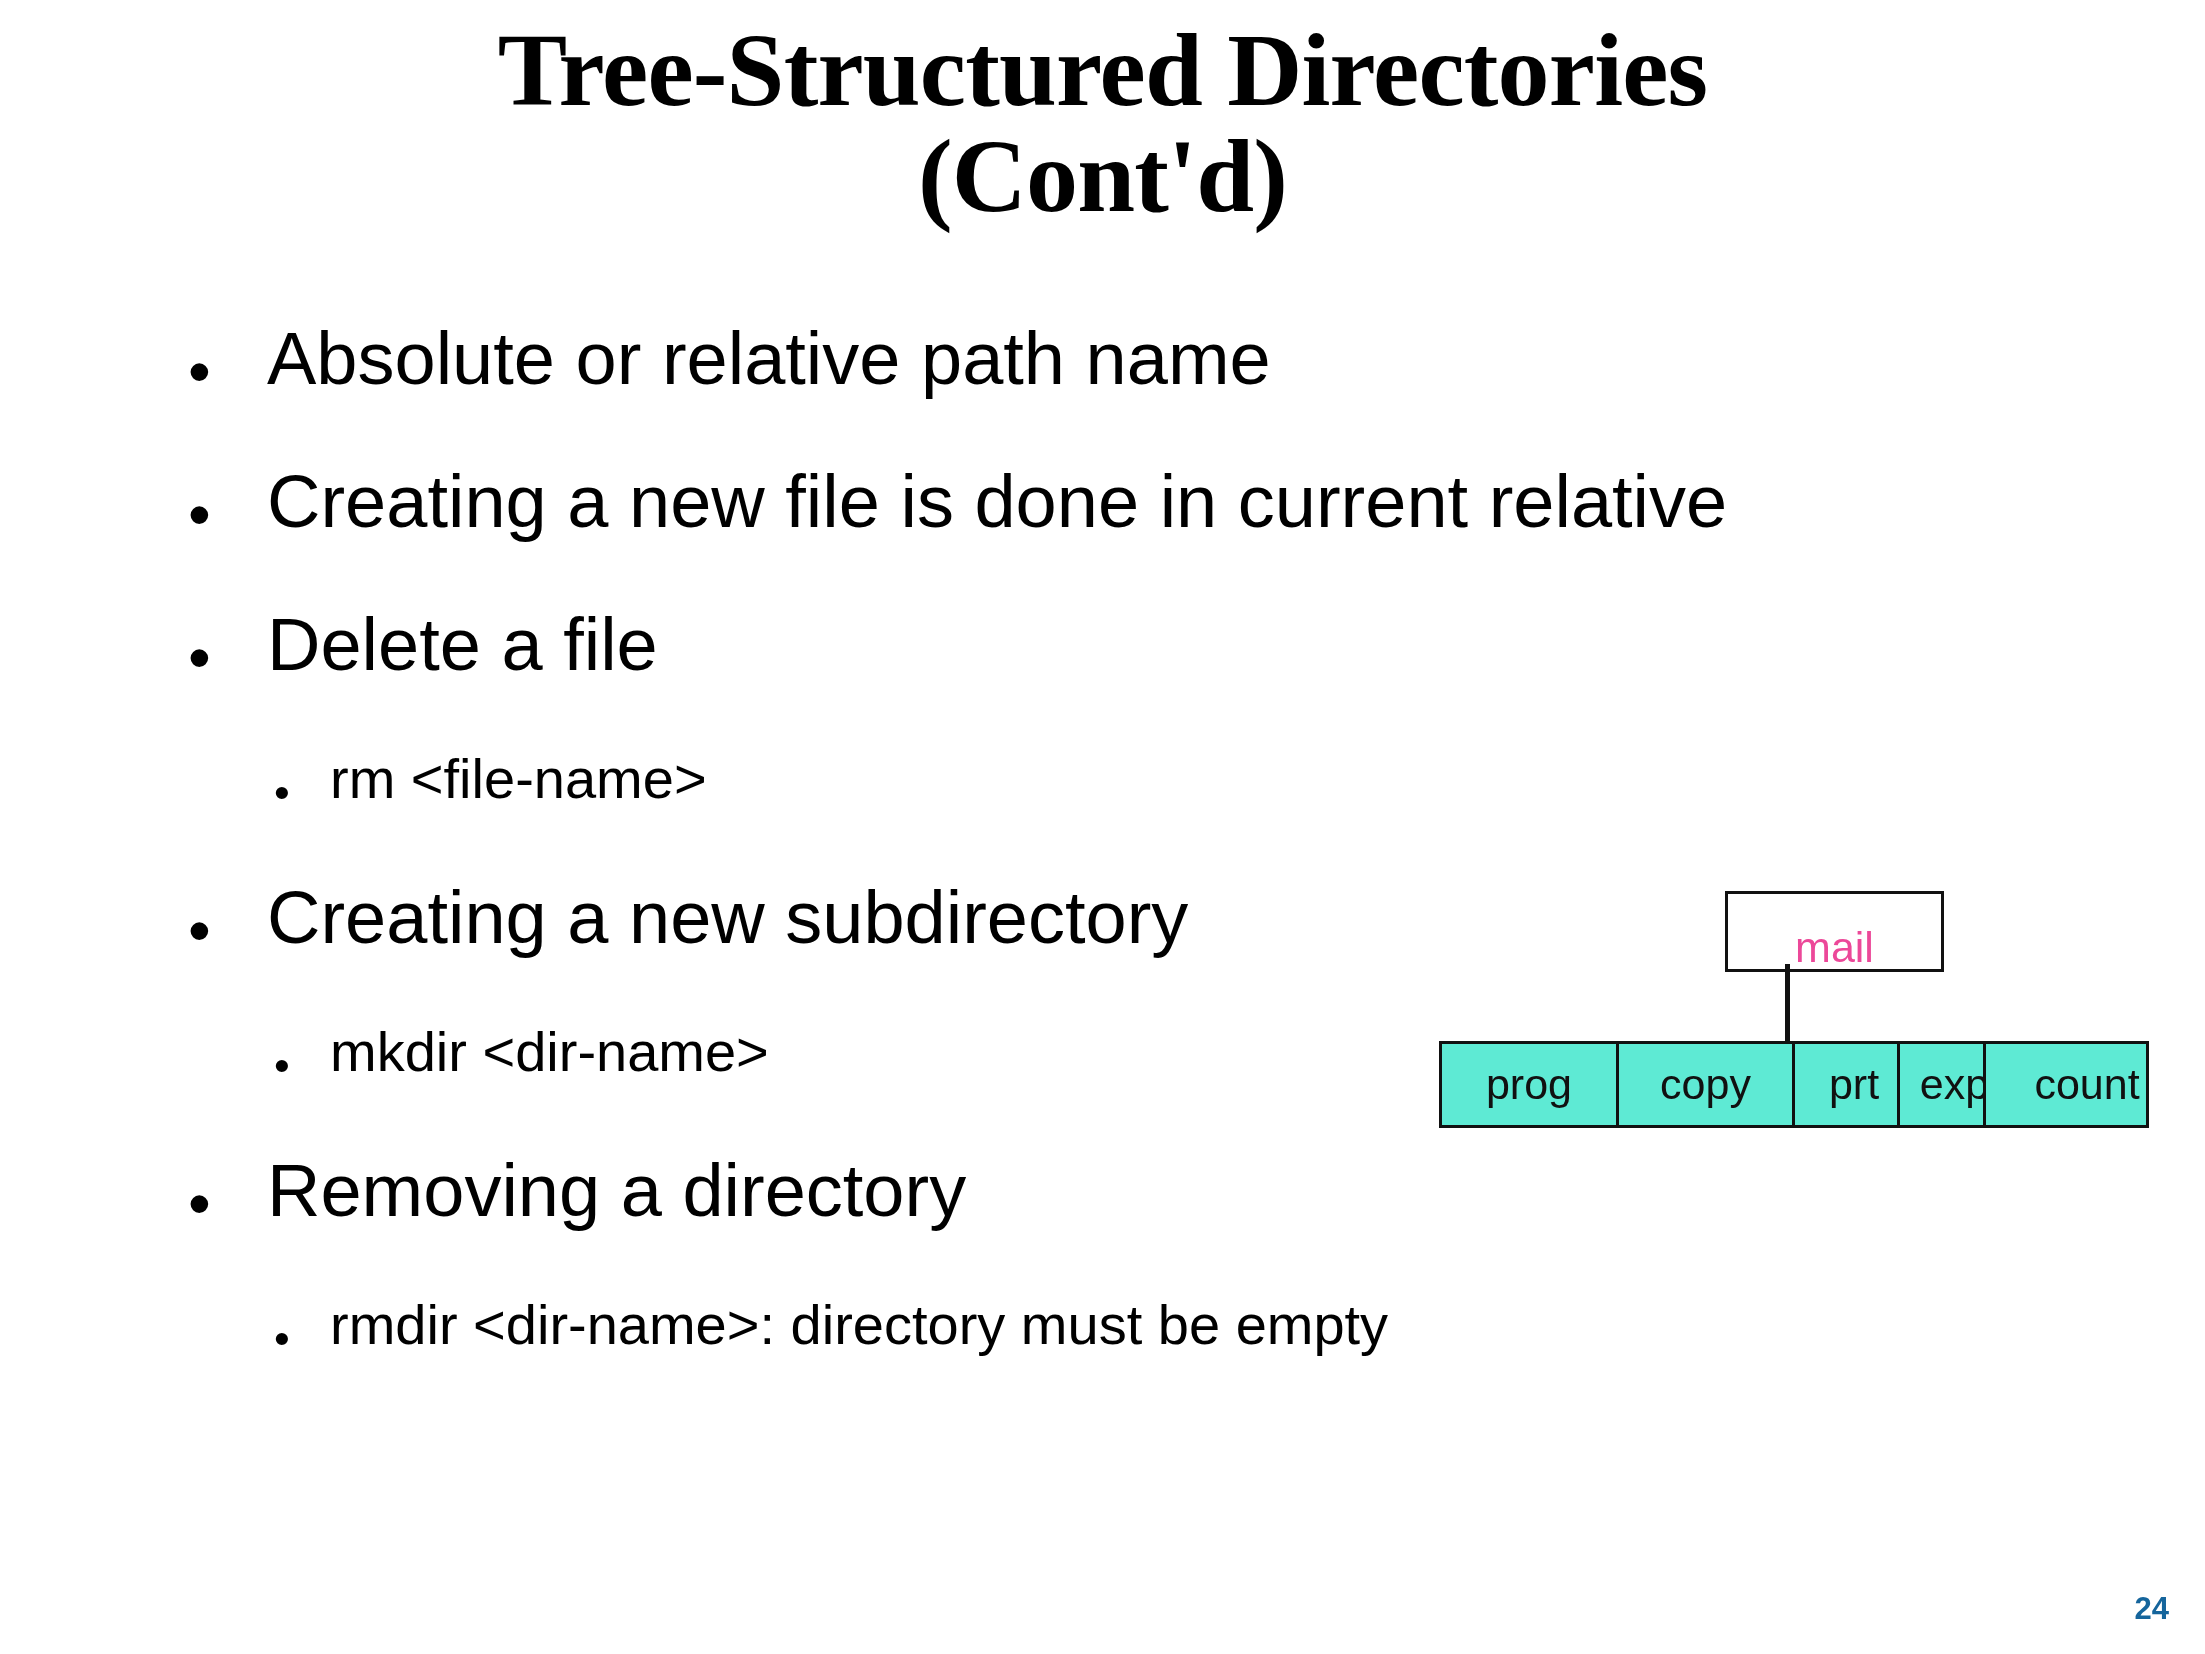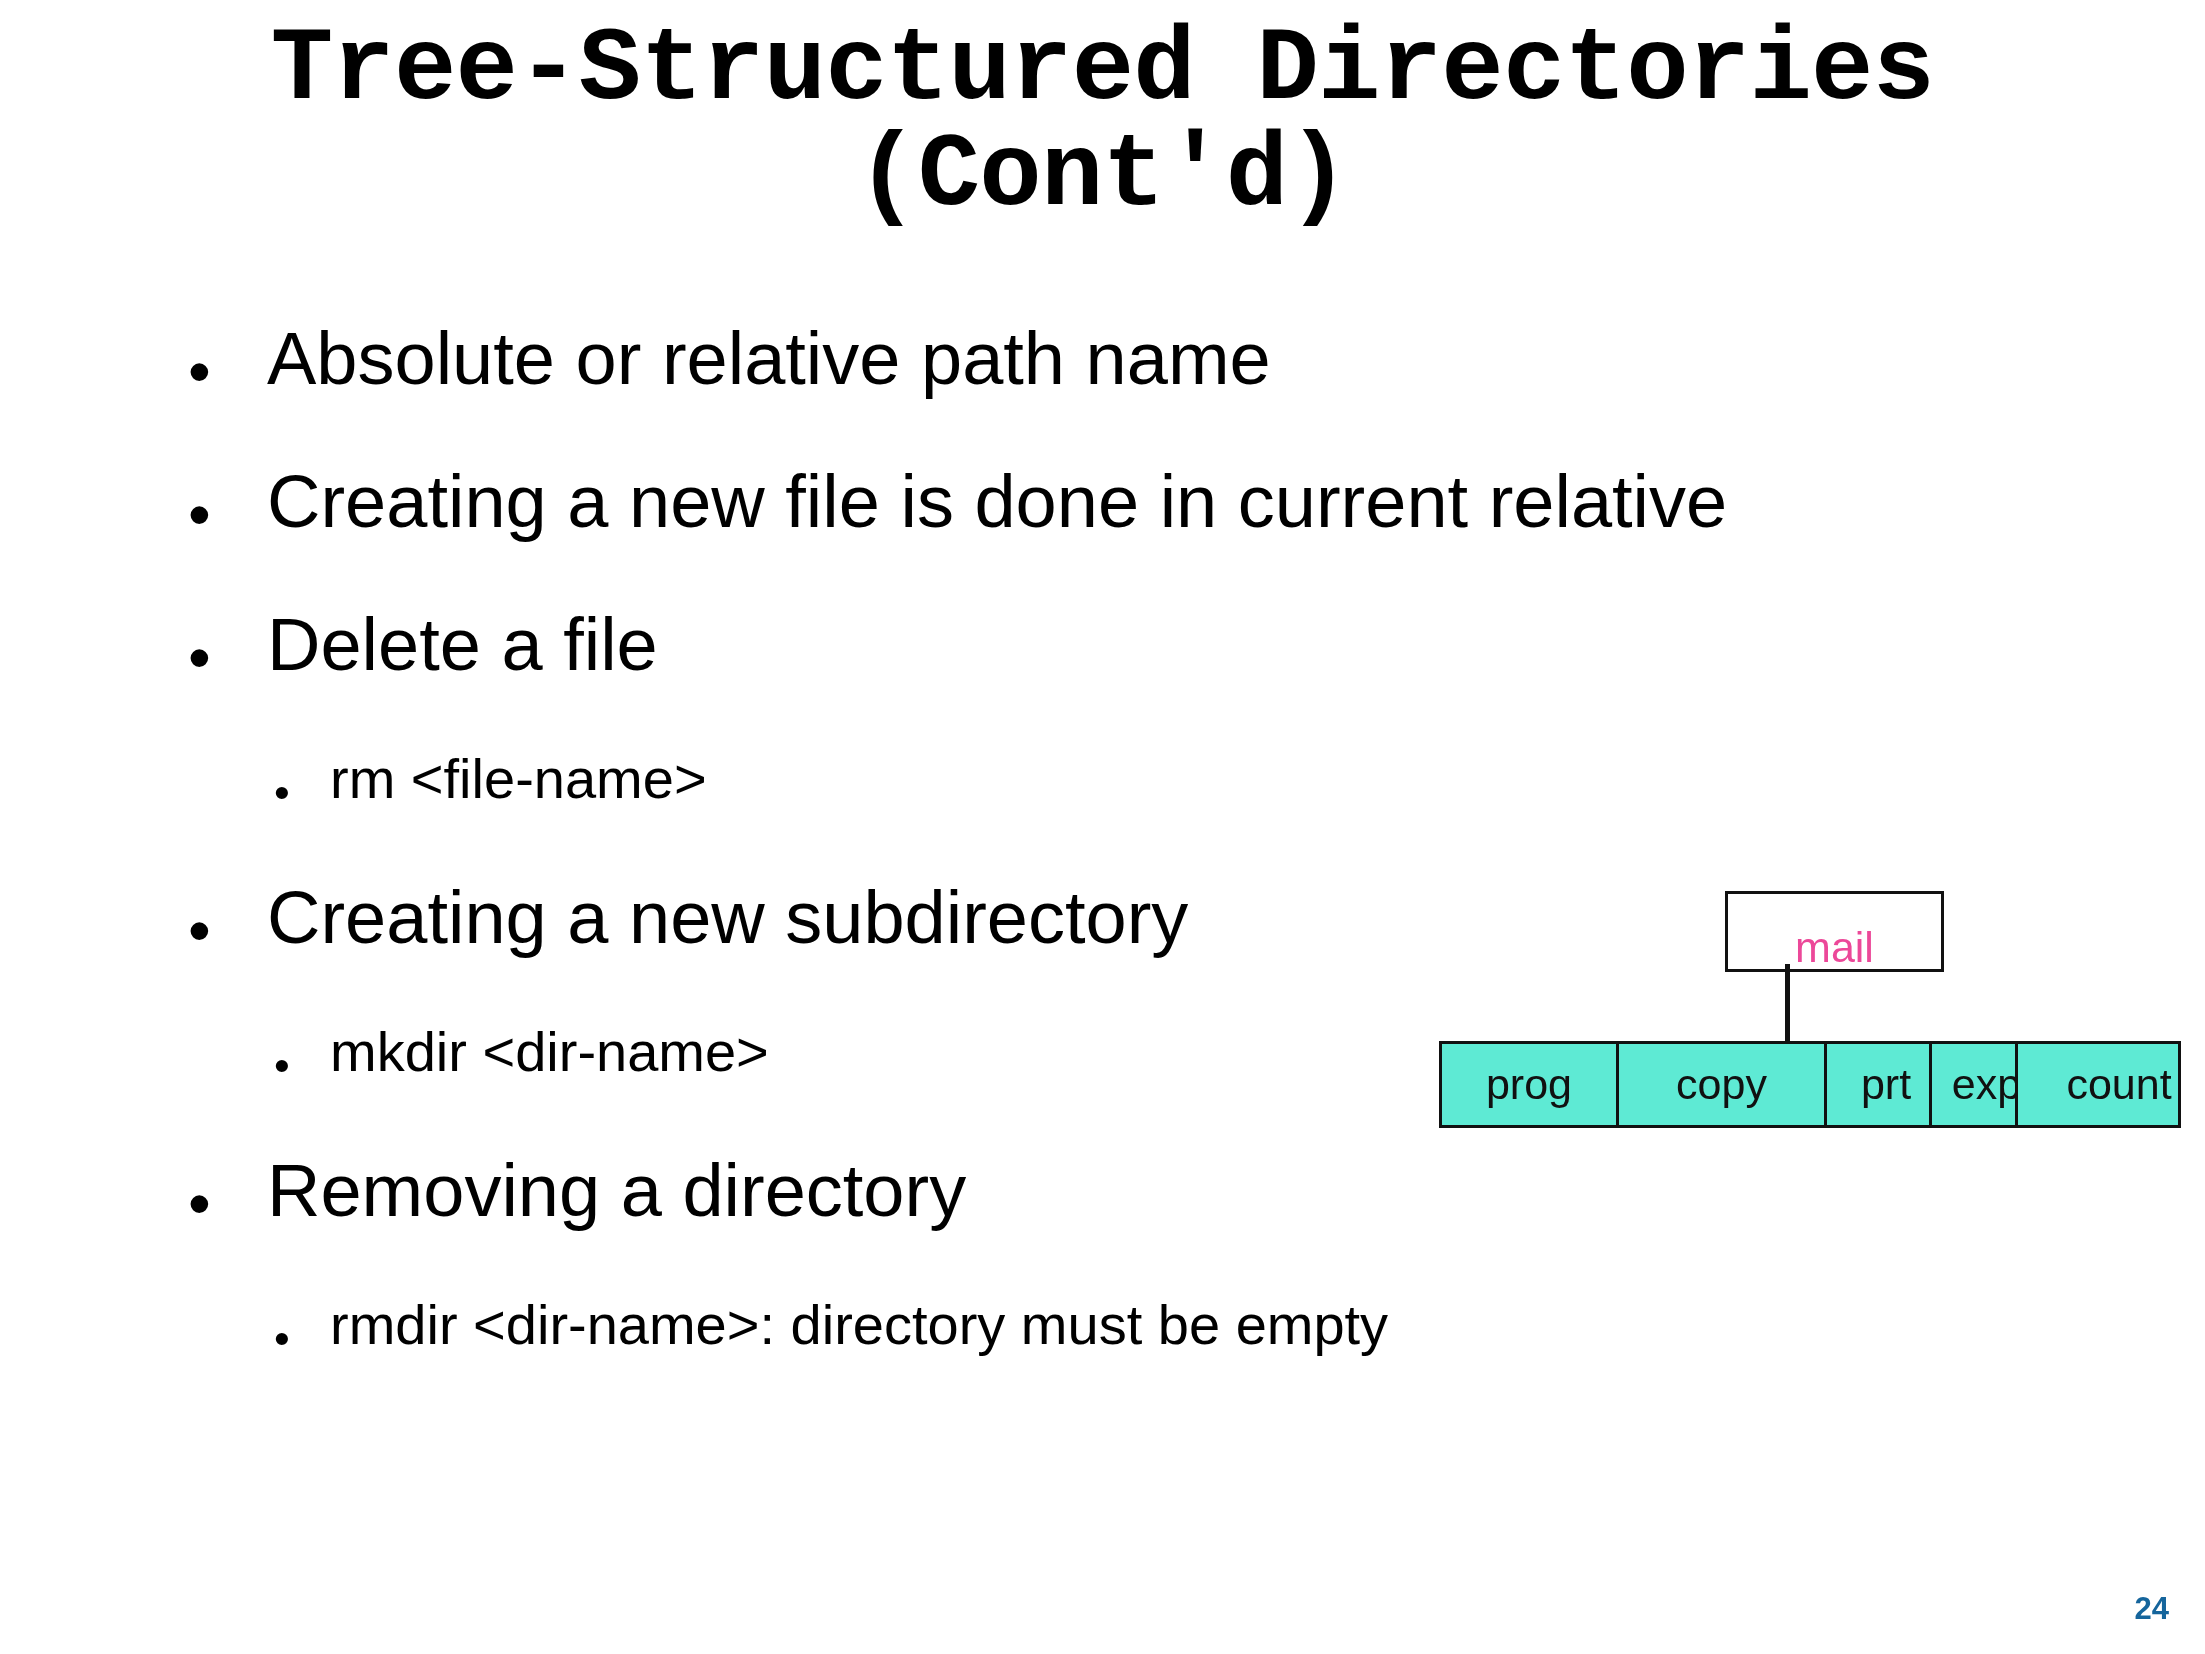--- a/index.html
+++ b/index.html
@@ -16,21 +16,21 @@
     font-family: "Liberation Sans", sans-serif;
   }
 
   
   .title {
     position: absolute;
     left: 0;
     top: 17px;
     width: 2205px;
     text-align: center;
-    font-family: Liberation Mono, monospace;
+    font-family: Liberation Serif, serif;
     font-weight: bold;
     font-size: 104px;
     line-height: 1.02;
     color: #000000;
     letter-spacing: -0.8px;
   }
   .title .line2 { display: block; }
 
   
   .body {
@@ -199,21 +199,21 @@
 
   <div class="diagram">
     <div class="node-box node-mail">
       <span>mail</span>
     </div>
     <div class="connector"></div>
     <div class="child-row">
         <div class="child-cell" style="width: 177px;">
           <span>prog</span>
         </div>
-        <div class="child-cell" style="width: 208px;">
+        <div class="child-cell" style="width: 176px;">
           <span>copy</span>
         </div>
         <div class="child-cell" style="width: 105px; padding-left: 16px;">
           <span>prt</span>
         </div>
         <div class="child-cell" style="width: 86px; padding-left: 26px;">
           <span>exp</span>
         </div>
         <div class="child-cell" style="width: 166px; padding-left: 42px;">
           <span>count</span>

